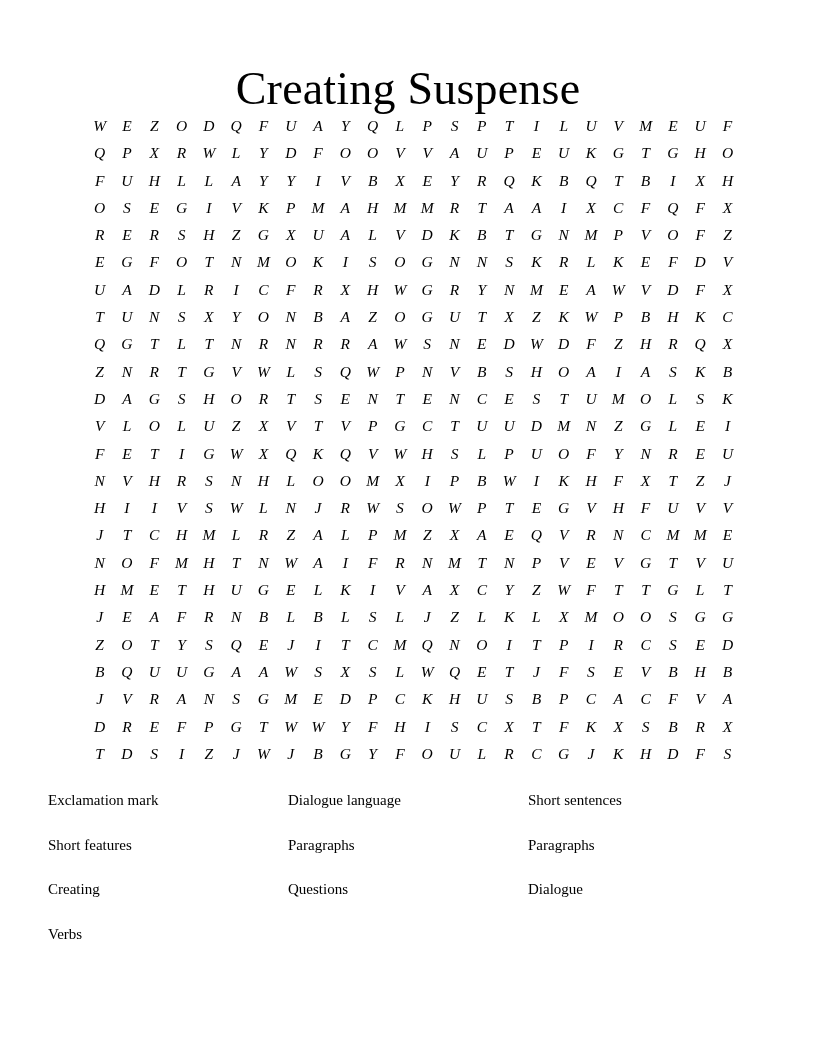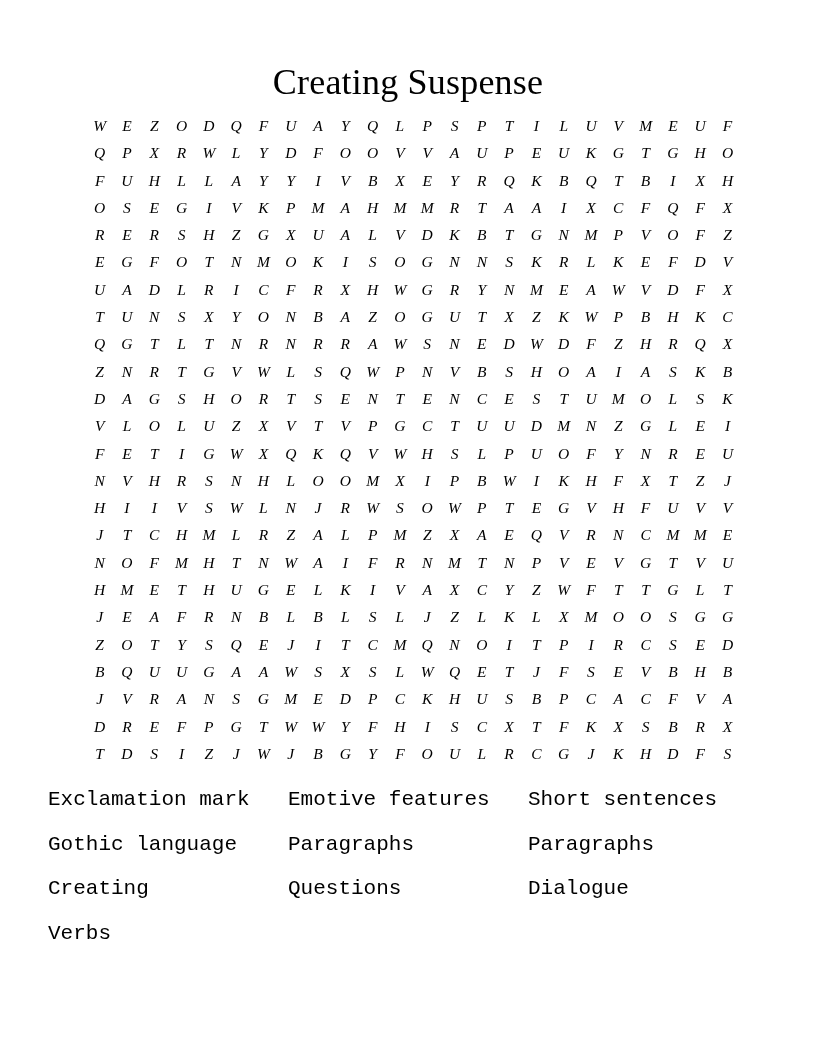--- a/index.html
+++ b/index.html
@@ -16,21 +16,21 @@
     color: #000000;
     overflow: hidden;
   }
 
   #puzzle-title {
     position: absolute;
     top: 30px;
     left: 0;
     width: 816px;
     text-align: center;
-    font-size: 36px;
+    font-size: 46px;
     font-weight: normal;
     line-height: 56px;
     letter-spacing: 0.2px;
     font-family: "Liberation Serif", "DejaVu Serif", serif;
   }
 
   #grid {
     position: absolute;
     top: 112px;
     left: 86px;
@@ -59,23 +59,23 @@
     width: 720px;
   }
   .word-row {
     display: block;
     height: 44.5px;
     white-space: nowrap;
   }
   .word-cell {
     display: inline-block;
     width: 240px;
-    font-size: 21px;
+    font-size: 15px;
     line-height: 44.5px;
-    font-family: Liberation Mono, monospace;
+    font-family: Liberation Serif, serif;
     vertical-align: top;
   }
   .word-cell.empty { visibility: hidden; }
 </style>
 </head>
 <body>
 
 <h1 id="puzzle-title">Creating Suspense</h1>
 
 <div id="grid">
@@ -99,17 +99,17 @@
     <div class="grid-row"><span class="grid-cell">H</span><span class="grid-cell">M</span><span class="grid-cell">E</span><span class="grid-cell">T</span><span class="grid-cell">H</span><span class="grid-cell">U</span><span class="grid-cell">G</span><span class="grid-cell">E</span><span class="grid-cell">L</span><span class="grid-cell">K</span><span class="grid-cell">I</span><span class="grid-cell">V</span><span class="grid-cell">A</span><span class="grid-cell">X</span><span class="grid-cell">C</span><span class="grid-cell">Y</span><span class="grid-cell">Z</span><span class="grid-cell">W</span><span class="grid-cell">F</span><span class="grid-cell">T</span><span class="grid-cell">T</span><span class="grid-cell">G</span><span class="grid-cell">L</span><span class="grid-cell">T</span></div>
     <div class="grid-row"><span class="grid-cell">J</span><span class="grid-cell">E</span><span class="grid-cell">A</span><span class="grid-cell">F</span><span class="grid-cell">R</span><span class="grid-cell">N</span><span class="grid-cell">B</span><span class="grid-cell">L</span><span class="grid-cell">B</span><span class="grid-cell">L</span><span class="grid-cell">S</span><span class="grid-cell">L</span><span class="grid-cell">J</span><span class="grid-cell">Z</span><span class="grid-cell">L</span><span class="grid-cell">K</span><span class="grid-cell">L</span><span class="grid-cell">X</span><span class="grid-cell">M</span><span class="grid-cell">O</span><span class="grid-cell">O</span><span class="grid-cell">S</span><span class="grid-cell">G</span><span class="grid-cell">G</span></div>
     <div class="grid-row"><span class="grid-cell">Z</span><span class="grid-cell">O</span><span class="grid-cell">T</span><span class="grid-cell">Y</span><span class="grid-cell">S</span><span class="grid-cell">Q</span><span class="grid-cell">E</span><span class="grid-cell">J</span><span class="grid-cell">I</span><span class="grid-cell">T</span><span class="grid-cell">C</span><span class="grid-cell">M</span><span class="grid-cell">Q</span><span class="grid-cell">N</span><span class="grid-cell">O</span><span class="grid-cell">I</span><span class="grid-cell">T</span><span class="grid-cell">P</span><span class="grid-cell">I</span><span class="grid-cell">R</span><span class="grid-cell">C</span><span class="grid-cell">S</span><span class="grid-cell">E</span><span class="grid-cell">D</span></div>
     <div class="grid-row"><span class="grid-cell">B</span><span class="grid-cell">Q</span><span class="grid-cell">U</span><span class="grid-cell">U</span><span class="grid-cell">G</span><span class="grid-cell">A</span><span class="grid-cell">A</span><span class="grid-cell">W</span><span class="grid-cell">S</span><span class="grid-cell">X</span><span class="grid-cell">S</span><span class="grid-cell">L</span><span class="grid-cell">W</span><span class="grid-cell">Q</span><span class="grid-cell">E</span><span class="grid-cell">T</span><span class="grid-cell">J</span><span class="grid-cell">F</span><span class="grid-cell">S</span><span class="grid-cell">E</span><span class="grid-cell">V</span><span class="grid-cell">B</span><span class="grid-cell">H</span><span class="grid-cell">B</span></div>
     <div class="grid-row"><span class="grid-cell">J</span><span class="grid-cell">V</span><span class="grid-cell">R</span><span class="grid-cell">A</span><span class="grid-cell">N</span><span class="grid-cell">S</span><span class="grid-cell">G</span><span class="grid-cell">M</span><span class="grid-cell">E</span><span class="grid-cell">D</span><span class="grid-cell">P</span><span class="grid-cell">C</span><span class="grid-cell">K</span><span class="grid-cell">H</span><span class="grid-cell">U</span><span class="grid-cell">S</span><span class="grid-cell">B</span><span class="grid-cell">P</span><span class="grid-cell">C</span><span class="grid-cell">A</span><span class="grid-cell">C</span><span class="grid-cell">F</span><span class="grid-cell">V</span><span class="grid-cell">A</span></div>
     <div class="grid-row"><span class="grid-cell">D</span><span class="grid-cell">R</span><span class="grid-cell">E</span><span class="grid-cell">F</span><span class="grid-cell">P</span><span class="grid-cell">G</span><span class="grid-cell">T</span><span class="grid-cell">W</span><span class="grid-cell">W</span><span class="grid-cell">Y</span><span class="grid-cell">F</span><span class="grid-cell">H</span><span class="grid-cell">I</span><span class="grid-cell">S</span><span class="grid-cell">C</span><span class="grid-cell">X</span><span class="grid-cell">T</span><span class="grid-cell">F</span><span class="grid-cell">K</span><span class="grid-cell">X</span><span class="grid-cell">S</span><span class="grid-cell">B</span><span class="grid-cell">R</span><span class="grid-cell">X</span></div>
     <div class="grid-row"><span class="grid-cell">T</span><span class="grid-cell">D</span><span class="grid-cell">S</span><span class="grid-cell">I</span><span class="grid-cell">Z</span><span class="grid-cell">J</span><span class="grid-cell">W</span><span class="grid-cell">J</span><span class="grid-cell">B</span><span class="grid-cell">G</span><span class="grid-cell">Y</span><span class="grid-cell">F</span><span class="grid-cell">O</span><span class="grid-cell">U</span><span class="grid-cell">L</span><span class="grid-cell">R</span><span class="grid-cell">C</span><span class="grid-cell">G</span><span class="grid-cell">J</span><span class="grid-cell">K</span><span class="grid-cell">H</span><span class="grid-cell">D</span><span class="grid-cell">F</span><span class="grid-cell">S</span></div>
   </div>
 
 <div id="word-list">
-    <div class="word-row"><span class="word-cell">Exclamation mark</span><span class="word-cell">Emotive features</span><span class="word-cell">Short sentences</span></div>
-    <div class="word-row"><span class="word-cell">Gothic language</span><span class="word-cell">Paragraphs</span><span class="word-cell">Paragraphs</span></div>
+    <div class="word-row"><span class="word-cell">Exclamation mark</span><span class="word-cell">Dialogue language</span><span class="word-cell">Short sentences</span></div>
+    <div class="word-row"><span class="word-cell">Short features</span><span class="word-cell">Paragraphs</span><span class="word-cell">Paragraphs</span></div>
     <div class="word-row"><span class="word-cell">Creating</span><span class="word-cell">Questions</span><span class="word-cell">Dialogue</span></div>
     <div class="word-row"><span class="word-cell">Verbs</span><span class="word-cell empty"></span><span class="word-cell empty"></span></div>
   </div>
 
 </body></html>

